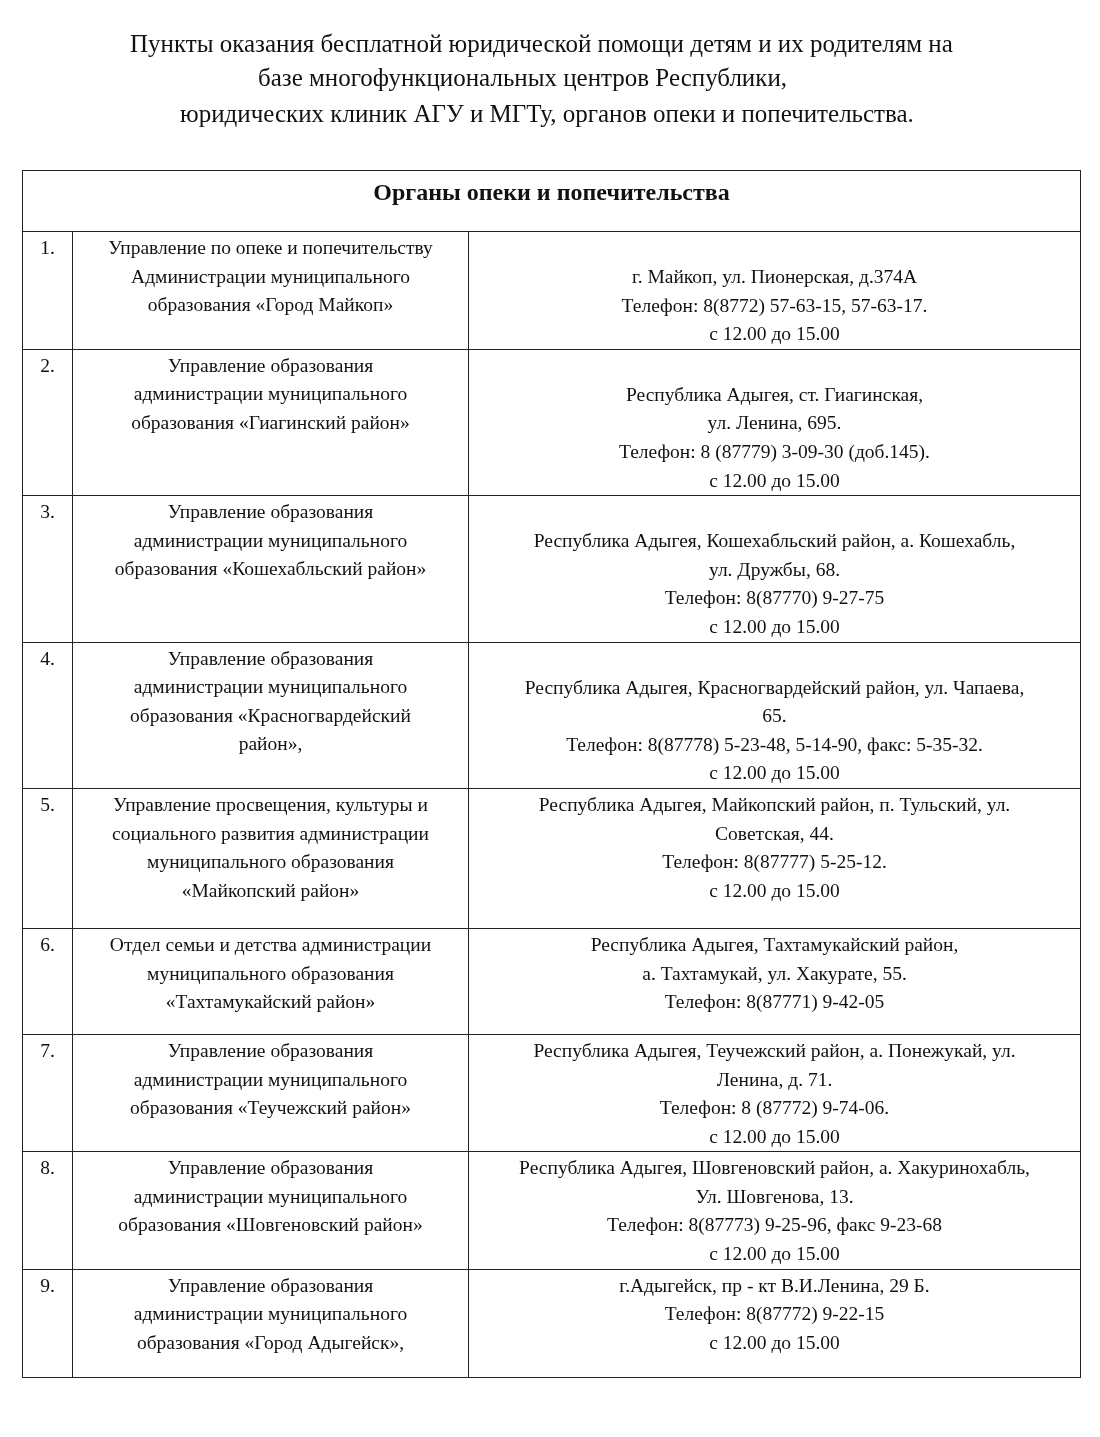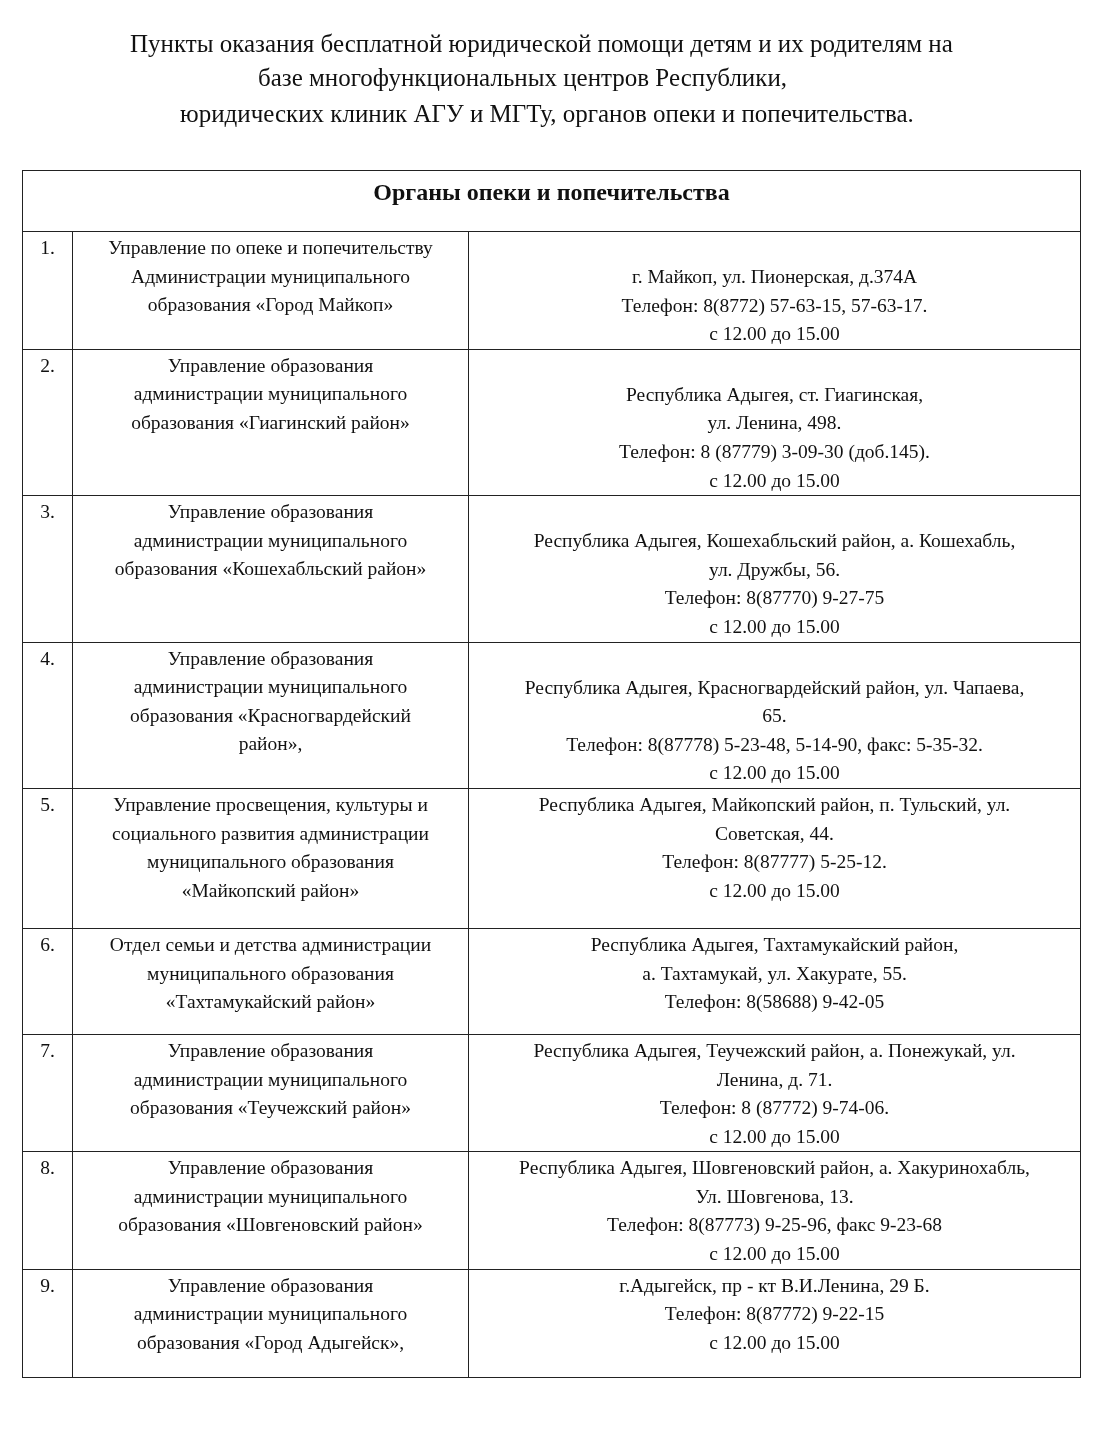--- a/index.html
+++ b/index.html
@@ -68,36 +68,36 @@
 
   <tr style="height:144px">
     <td class="num">2.</td>
     <td class="org">
       <span class="line">Управление образования</span>
       <span class="line">администрации муниципального</span>
       <span class="line">образования «Гиагинский район»</span>
     </td>
     <td class="addr" style="padding-top:31px !important">
       <span class="line">Республика Адыгея, ст. Гиагинская,</span>
-      <span class="line">ул. Ленина, 498.</span>
+      <span class="line">ул. Ленина, 695.</span>
       <span class="line">Телефон: 8 (87779) 3-09-30 (доб.145).</span>
       <span class="line">с 12.00 до 15.00</span>
     </td>
   </tr>
 
   <tr style="height:143px">
     <td class="num">3.</td>
     <td class="org">
       <span class="line">Управление образования</span>
       <span class="line">администрации муниципального</span>
       <span class="line">образования «Кошехабльский район»</span>
     </td>
     <td class="addr" style="padding-top:31px !important">
       <span class="line">Республика Адыгея, Кошехабльский район, а. Кошехабль,</span>
-      <span class="line">ул. Дружбы, 56.</span>
+      <span class="line">ул. Дружбы, 68.</span>
       <span class="line">Телефон: 8(87770) 9-27-75</span>
       <span class="line">с 12.00 до 15.00</span>
     </td>
   </tr>
 
   <tr style="height:143px">
     <td class="num">4.</td>
     <td class="org">
       <span class="line">Управление образования</span>
       <span class="line">администрации муниципального</span>
@@ -131,21 +131,21 @@
   <tr style="height:106px">
     <td class="num">6.</td>
     <td class="org">
       <span class="line">Отдел семьи и детства администрации</span>
       <span class="line">муниципального образования</span>
       <span class="line">«Тахтамукайский район»</span>
     </td>
     <td class="addr">
       <span class="line">Республика Адыгея, Тахтамукайский район,</span>
       <span class="line">а. Тахтамукай, ул. Хакурате, 55.</span>
-      <span class="line">Телефон: 8(58688) 9-42-05</span>
+      <span class="line">Телефон: 8(87771) 9-42-05</span>
     </td>
   </tr>
 
   <tr style="height:115px">
     <td class="num">7.</td>
     <td class="org">
       <span class="line">Управление образования</span>
       <span class="line">администрации муниципального</span>
       <span class="line">образования «Теучежский район»</span>
     </td>

